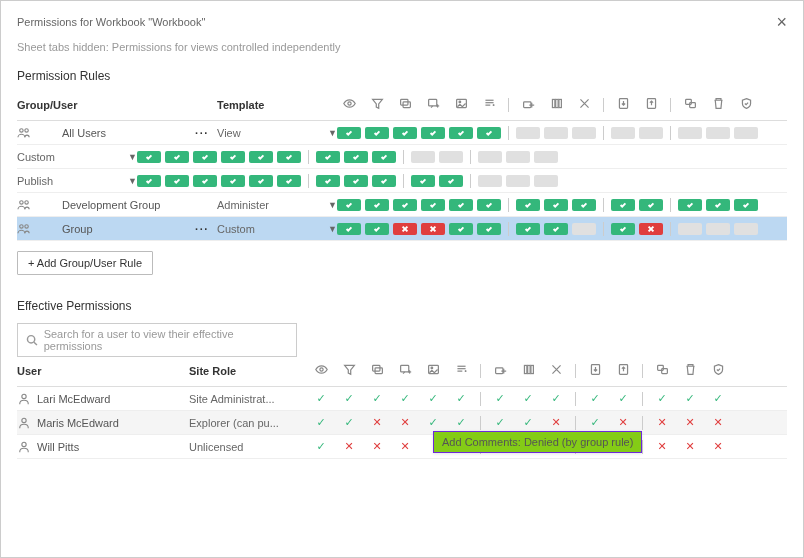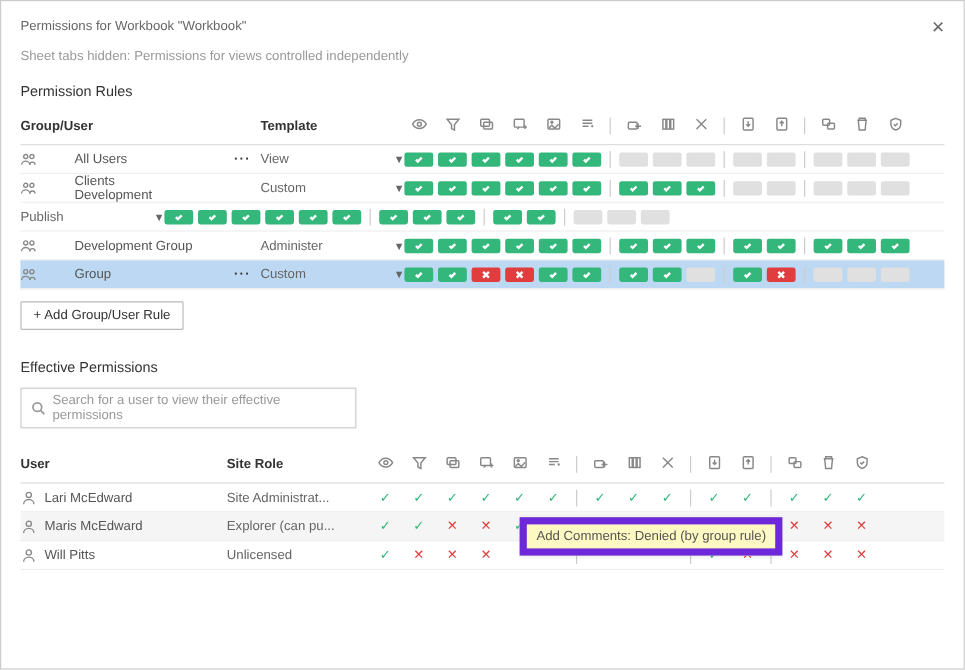--- a/index.html
+++ b/index.html
@@ -31,38 +31,38 @@
 
 .pill { width: 24px; height: 12px; border-radius: 2px; display: inline-flex; align-items: center; justify-content: center; }
 .pill.allow { background: #34b77b; color: #fff; }
 .pill.deny { background: #e03e3e; color: #fff; }
 .pill.unset { background: #e0e0e0; }
 .pill svg { width: 8px; height: 8px; stroke: #fff; stroke-width: 2.5; fill: none; }
 
 .add-btn { margin-top: 10px; border: 1px solid #bbb; background: #fff; padding: 5px 10px; font-size: 11px; cursor: pointer; border-radius: 1px; color: #333; }
 
 .effective { margin-top: 24px; }
-.search-box { display: flex; align-items: center; gap: 6px; border: 1px solid #ccc; padding: 4px 8px; width: 280px; margin-bottom: 18px; color: #999; font-size: 11px; }
+.search-box { display: flex; align-items: center; gap: 6px; border: 1px solid #ccc; padding: 4px 8px; width: 280px; margin-bottom: 2px; color: #999; font-size: 11px; }
 .search-box svg { width: 12px; height: 12px; stroke: #999; fill: none; stroke-width: 2; }
 
 .eff-header, .eff-row { display: flex; align-items: center; height: 24px; }
 .eff-header { border-bottom: 1px solid #ddd; padding-bottom: 4px; height: 28px; font-weight: 600; font-size: 11px; }
 .eff-row { border-bottom: 1px solid #eee; }
 .eff-row.hover { background: #f5f5f5; }
 .col-user { width: 172px; display: flex; align-items: center; gap: 6px; font-size: 11px; color: #555; }
 .eff-header .col-user { color: #333; font-weight: 600; }
 .col-role { width: 120px; font-size: 11px; color: #666; white-space: nowrap; overflow: hidden; text-overflow: ellipsis; padding-right: 8px; }
 .eff-header .col-role { color: #333; font-weight: 600; }
 .col-eff-perms { flex: 1; display: flex; align-items: center; gap: 4px; }
 .eff-cell { width: 24px; text-align: center; font-size: 11px; }
 .eff-cell.allow { color: #34b77b; }
 .eff-cell.deny { color: #e03e3e; }
 .user-icon { width: 14px; color: #888; display:inline-flex; justify-content:center; }
 
-.tooltip { position: absolute; background: #fef9c3; border: 6px solid #6d28d9; padding: 4px 8px; font-size: 11px; color: #555; box-shadow: 0 1px 3px rgba(0,0,0,0.1); white-space: nowrap; z-index: 10; }
+.tooltip { position: absolute; background: #84cc16; border: 1px solid #6d28d9; padding: 4px 8px; font-size: 11px; color: #555; box-shadow: 0 1px 3px rgba(0,0,0,0.1); white-space: nowrap; z-index: 10; }
 </style>
 </head>
 <body>
 
 <div class="dialog">
   <div class="titlebar">
     <span>Permissions for Workbook "Workbook"</span>
     <span class="close-x">×</span>
   </div>
   <div class="subtitle">Sheet tabs hidden: Permissions for views controlled independently</div>
@@ -197,32 +197,20 @@
             <span class="divider"></span>
             <span class="pill unset"></span>
             <span class="pill unset"></span>
             <span class="divider"></span>
             <span class="pill unset"></span>
             <span class="pill unset"></span>
             <span class="pill unset"></span>
           </div>
         </div>
         <div class="rules-row">
-          <div class="col-group">
-            <span class="group-icon">
-              <svg width="14" height="12" viewBox="0 0 16 14" fill="none" stroke="#888" stroke-width="1.3">
-                <circle cx="5" cy="4" r="2"></circle>
-                <circle cx="11" cy="4" r="2"></circle>
-                <path d="M1 12c0-2 2-3.5 4-3.5s4 1.5 4 3.5"></path>
-                <path d="M9 12c0-1.2 1-2.5 2.5-2.5S14 10.8 14 12"></path>
-              </svg>
-            </span>
-            <span style="flex:1">Clients Development</span>
-            <span style="width:24px"></span>
-          </div>
           <div class="col-template">
             <span class="tmpl-label">Custom</span>
             <span class="caret">▼</span>
           </div>
           <div class="col-perms">
             <span class="pill allow">
               <svg viewBox="0 0 10 10">
                 <path d="M2 5l2 2 4-4"></path>
               </svg>
             </span>

